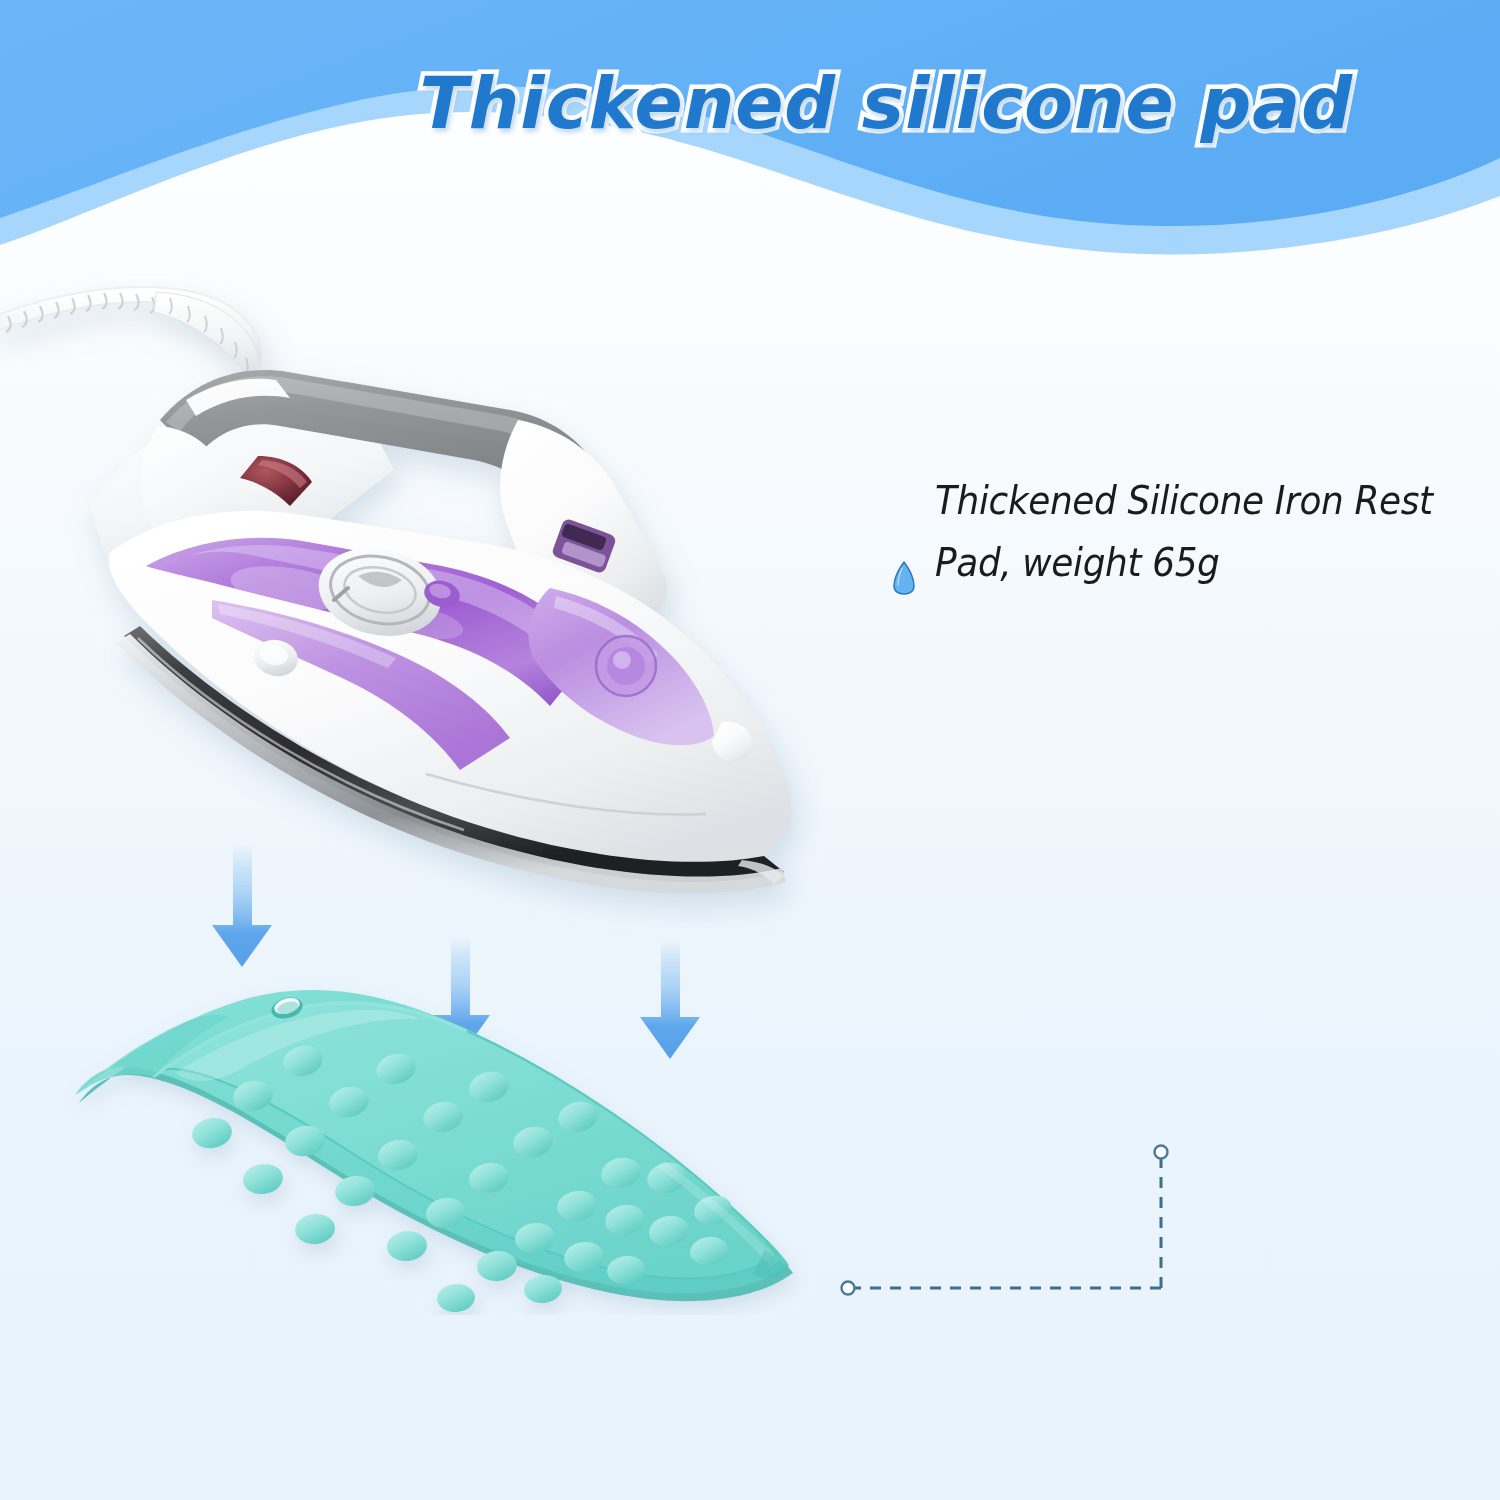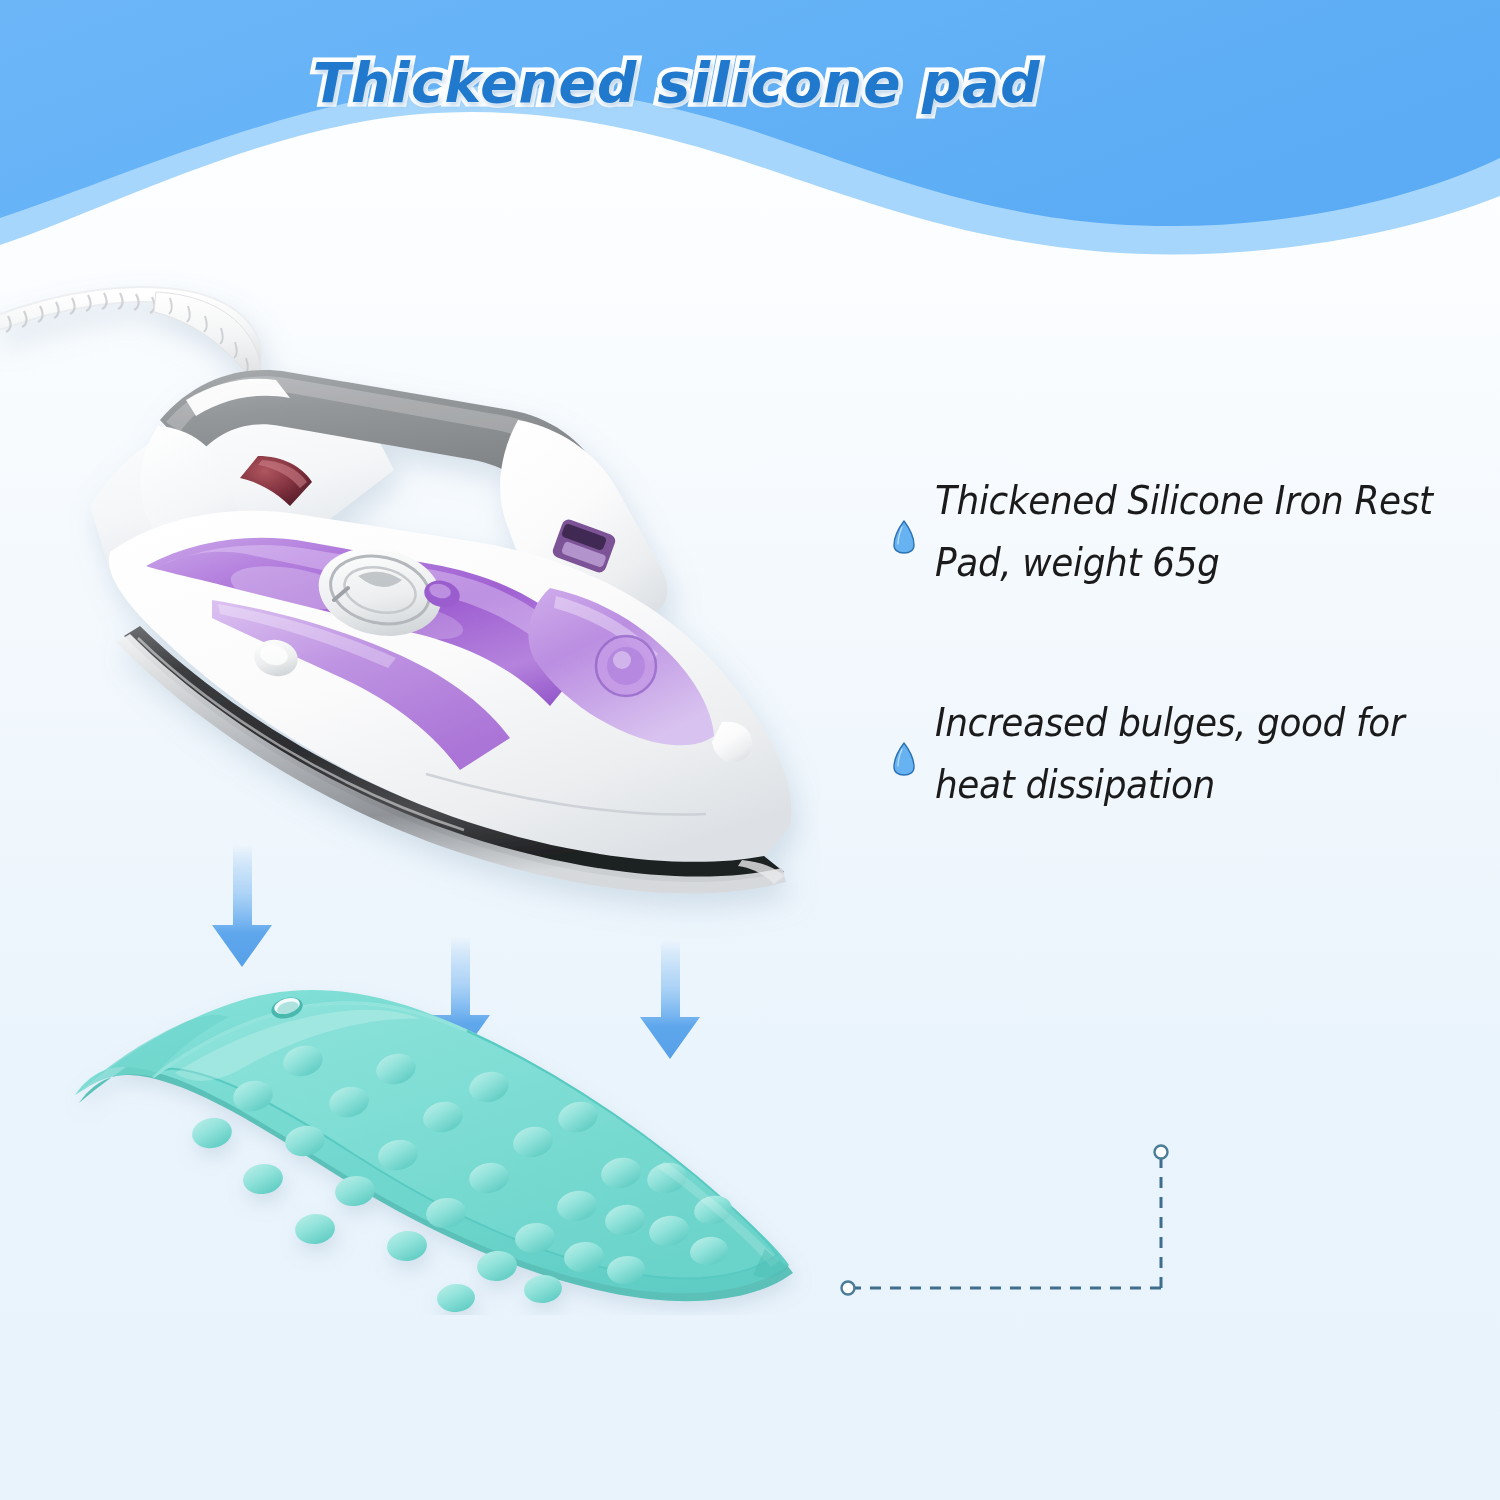--- a/index.html
+++ b/index.html
@@ -26,25 +26,25 @@
     width: 1500px;
     height: 260px;
     overflow: hidden;
   }
   #header-band svg { display: block; }
 
   #page-title {
     position: absolute;
     left: 0; top: 14px;
     width: 1353px;
-    text-align: center;
+    text-align: right;
     font-family: "DejaVu Sans", sans-serif;
     font-style: italic;
     font-weight: bold;
-    font-size: 55px;
+    font-size: 71px;
     letter-spacing: 1px;
     color: #2079CC;
     -webkit-text-stroke: 9px #ffffff;
     paint-order: stroke fill;
     text-shadow:
        0 0 2px #ffffff,
        2px 3px 5px rgba(120,170,215,0.55);
     white-space: nowrap;
     z-index: 6;
   }
@@ -61,21 +61,21 @@
 
   
   #features {
     position: absolute;
     left: 893px;
     top: 470px;
     width: 590px;
   }
   .feature {
     display: flex;
-    align-items: center;
+    align-items: flex-end;
     margin-bottom: 97px;
   }
   .feature-bullet {
     flex: 0 0 auto;
     width: 22px;
     height: 34px;
     margin-top: 10px;
     margin-right: 20px;
   }
   .feature-text {
@@ -474,30 +474,20 @@
       <svg class="feature-bullet" viewBox="0 0 22 34" xmlns="http://www.w3.org/2000/svg">
         <path d="M11,1 C17,9 21,18 21,25 C21,30 17,33 11,33 C5,33 1,30 1,25 C1,18 5,9 11,1 Z" fill="#67B3F2" stroke="#2B72B6" stroke-width="1.4" stroke-linejoin="round"></path>
         <path d="M9,7 C6.5,13 5,19 5,24" fill="none" stroke="#ffffff" stroke-width="1.3" opacity="0.55" stroke-linecap="round"></path>
       </svg>
       <div class="feature-text">
         <div>Thickened Silicone Iron Rest</div>
         <div>Pad, weight 65g</div>
       </div>
     </div>
 
-    <div class="feature">
-      <svg class="feature-bullet" viewBox="0 0 22 34" xmlns="http://www.w3.org/2000/svg">
-        <path d="M11,1 C17,9 21,18 21,25 C21,30 17,33 11,33 C5,33 1,30 1,25 C1,18 5,9 11,1 Z" fill="#67B3F2" stroke="#2B72B6" stroke-width="1.4" stroke-linejoin="round"></path>
-        <path d="M9,7 C6.5,13 5,19 5,24" fill="none" stroke="#ffffff" stroke-width="1.3" opacity="0.55" stroke-linecap="round"></path>
-      </svg>
-      <div class="feature-text">
-        <div>Increased bulges, good for</div>
-        <div>heat dissipation</div>
-      </div>
-    </div>
 
 
   </div>
 
   <svg id="guide" viewBox="0 0 380 180" xmlns="http://www.w3.org/2000/svg">
     <line x1="22" y1="160" x2="333" y2="160" stroke="#3F6E8C" stroke-width="3" stroke-dasharray="11 9" stroke-linecap="butt"></line>
     <line x1="333" y1="160" x2="333" y2="28" stroke="#3F6E8C" stroke-width="3" stroke-dasharray="11 9" stroke-linecap="butt"></line>
     <circle cx="20" cy="160" r="6.5" fill="#ffffff" stroke="#4A7B97" stroke-width="2.4"></circle>
     <circle cx="333" cy="24" r="6.5" fill="#ffffff" stroke="#4A7B97" stroke-width="2.4"></circle>
   </svg>

